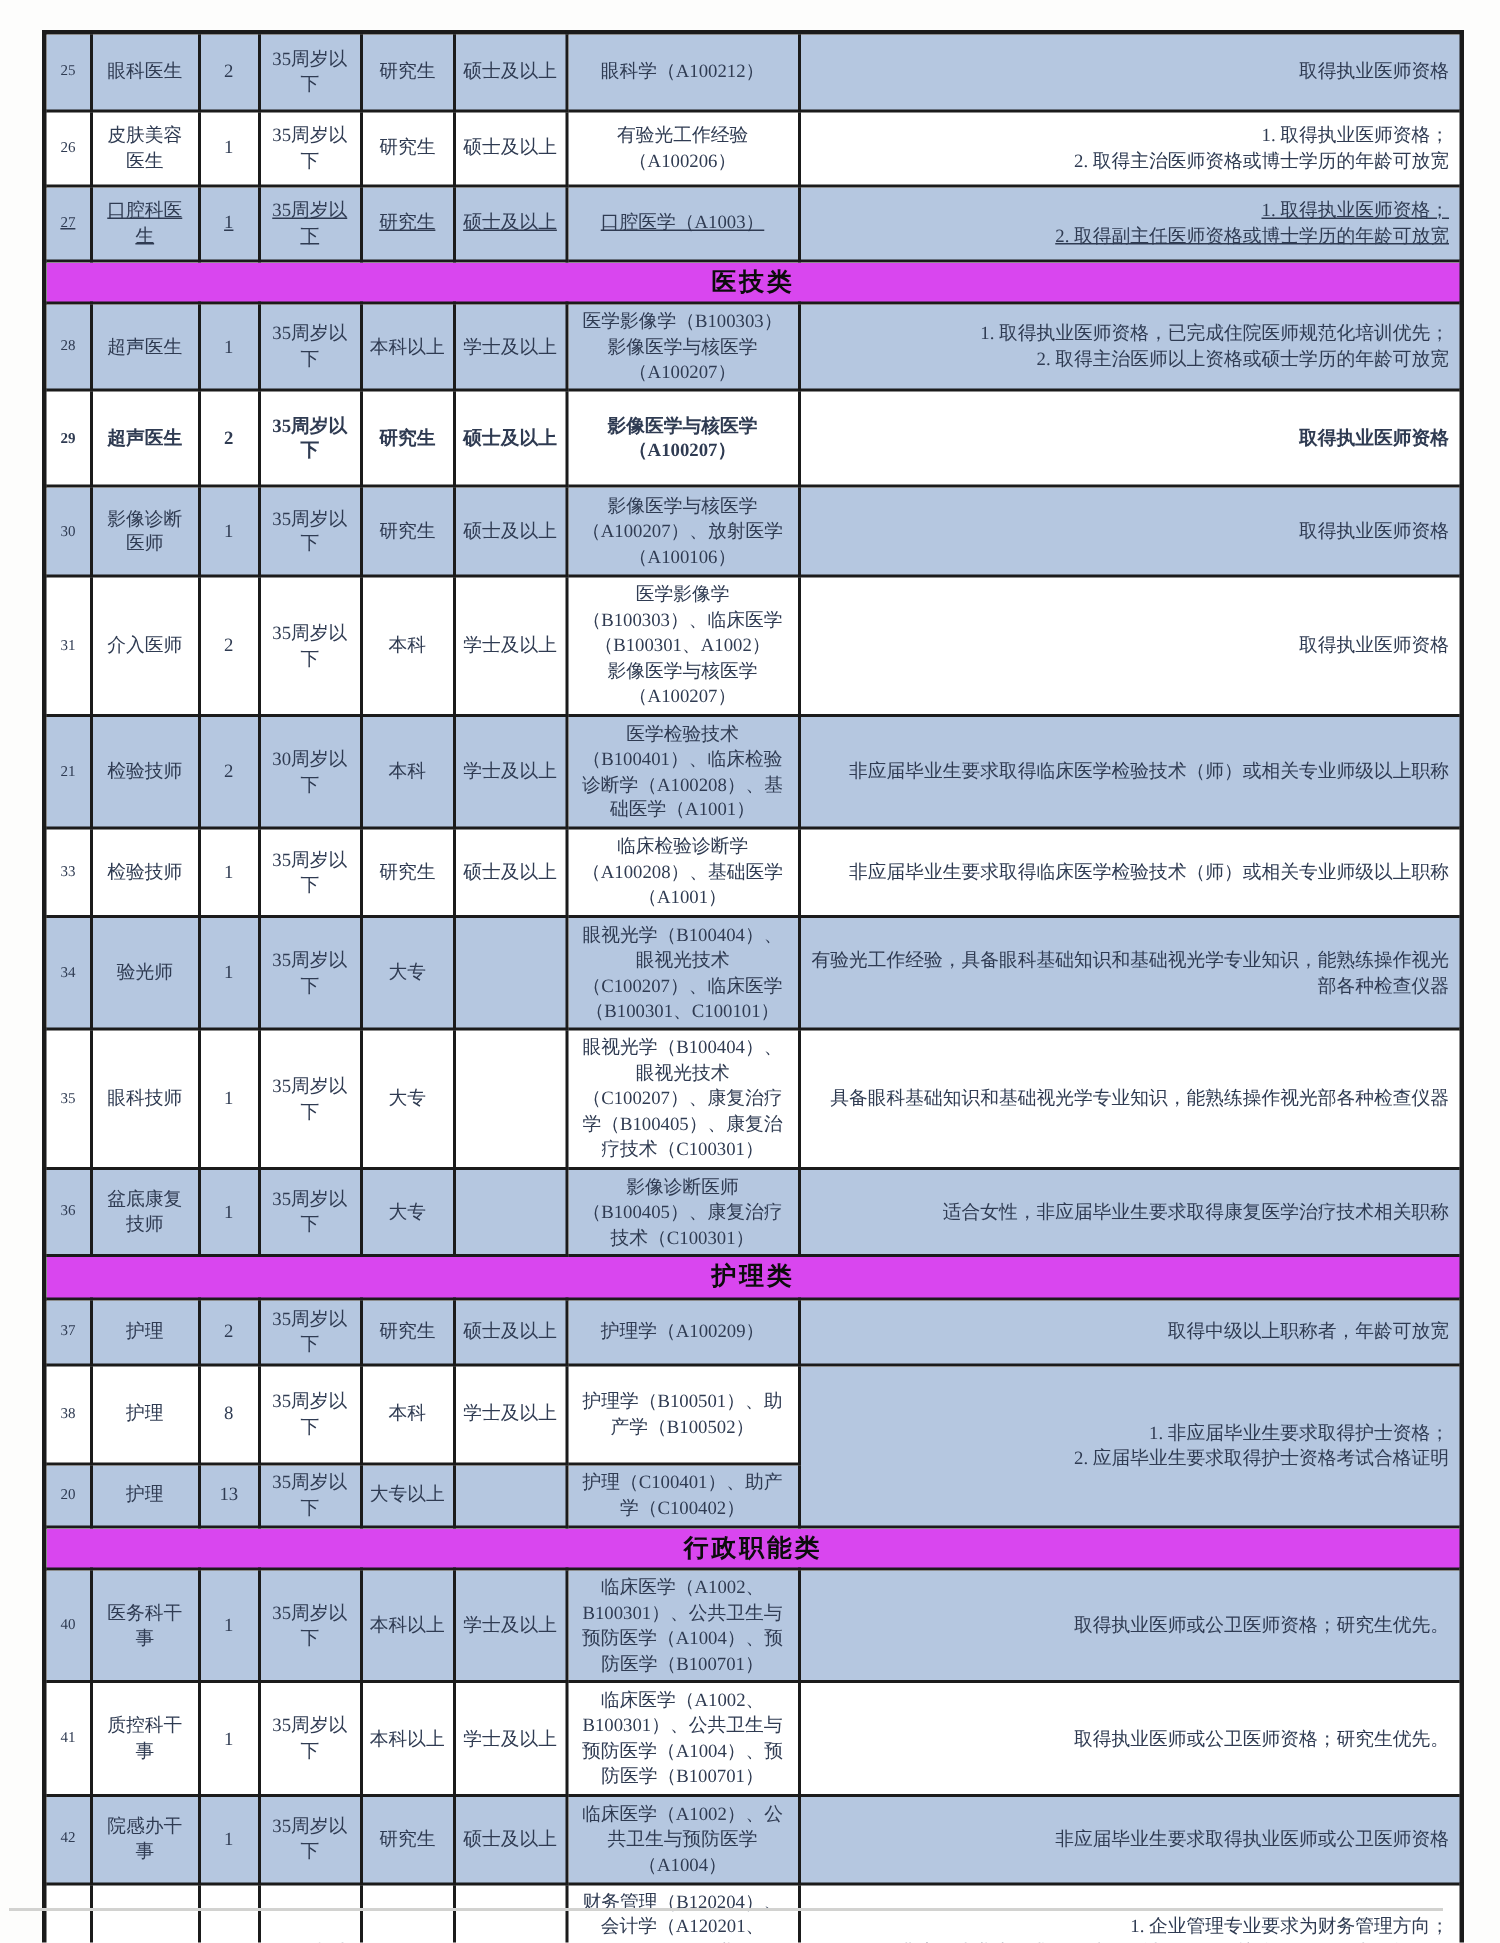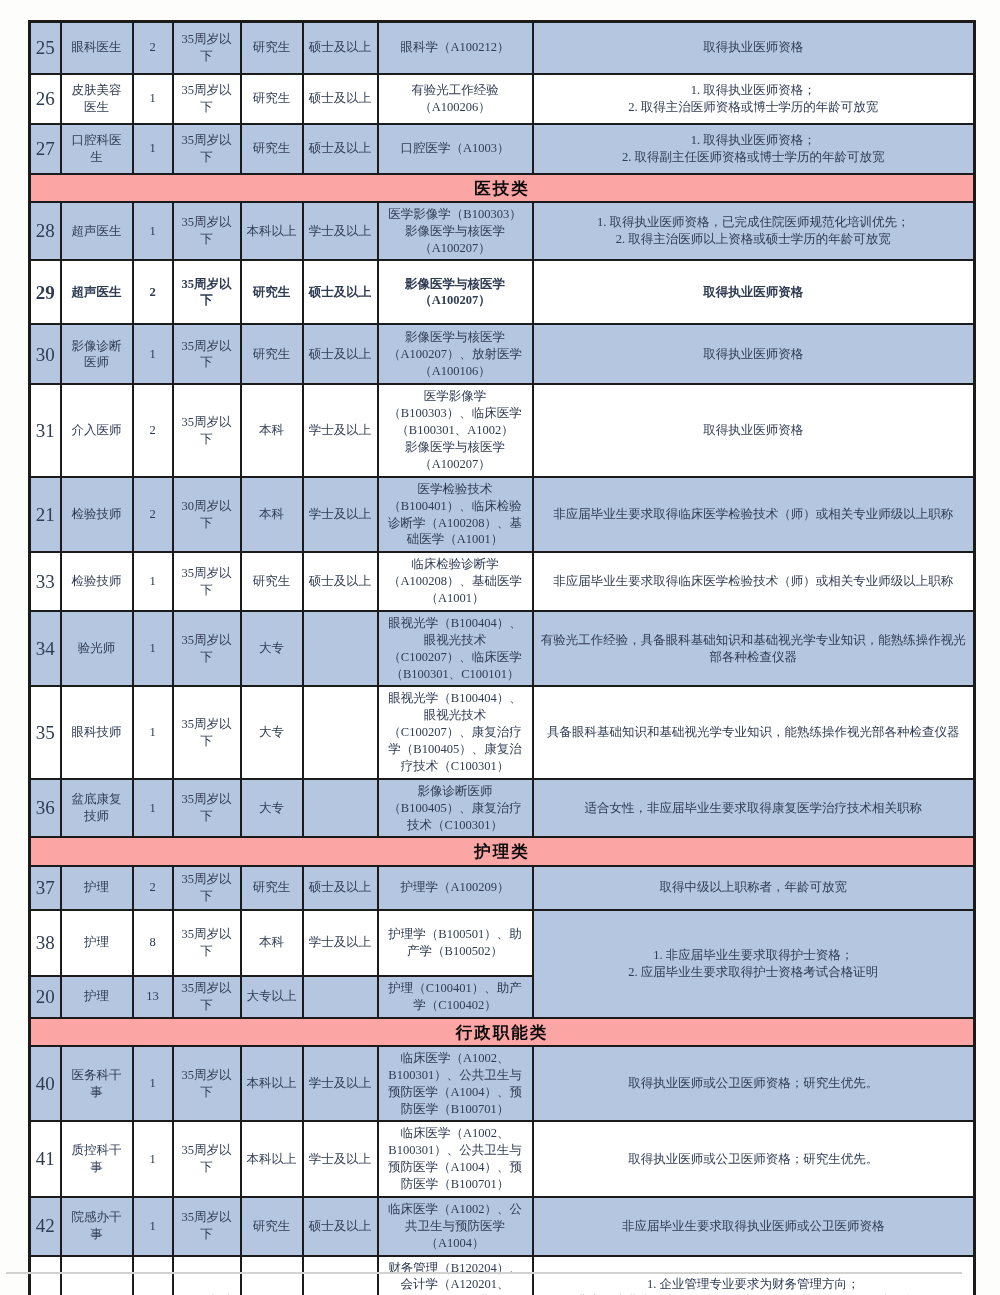--- a/index.html
+++ b/index.html
@@ -25,29 +25,29 @@
     padding:3px 4px;
     font-size:12.5px;
     line-height:1.35;
     text-align:center;
     vertical-align:middle;
     background:#ffffff;
     word-break:break-word;
     overflow:hidden;
   }
   td.shade{background:#b5c7e0;}
-  td.c-no{font-size:19px;}
+  td.c-no{font-size:10px;}
   td.c-major{white-space:pre-line;}
   td.c-requirement{
-    text-align:center;
+    text-align:right;
     white-space:pre-line;
     padding:3px 7px;
   }
   tr.section-row td{
-    background:#fca5a5;
+    background:#d946ef;
     font-weight:bold;
     color:#0c0c0c;
     font-size:16.5px;
     letter-spacing:2px;
     padding:2px 0;
     font-family:"Liberation Sans","DejaVu Sans",sans-serif;
   }
   .page-bottom-line{
     position:absolute;left:6px;top:1272px;width:956px;height:2px;
     background:#d2d2d0;
@@ -83,21 +83,21 @@
           <td class="c-no">26</td>
           <td class="c-position">皮肤美容医生</td>
           <td class="c-count">1</td>
           <td class="c-age">35周岁以下</td>
           <td class="c-education">研究生</td>
           <td class="c-degree">硕士及以上</td>
           <td class="c-major">有验光工作经验（A100206）</td>
           <td class="c-requirement">1. 取得执业医师资格；
 2. 取得主治医师资格或博士学历的年龄可放宽</td>
         </tr>
-        <tr style="height: 50px;">
+        <tr style="height: 50px; text-decoration: underline;">
           <td class="c-no shade">27</td>
           <td class="c-position shade">口腔科医生</td>
           <td class="c-count shade">1</td>
           <td class="c-age shade">35周岁以下</td>
           <td class="c-education shade">研究生</td>
           <td class="c-degree shade">硕士及以上</td>
           <td class="c-major shade">口腔医学（A1003）</td>
           <td class="c-requirement shade">1. 取得执业医师资格；
 2. 取得副主任医师资格或博士学历的年龄可放宽</td>
         </tr>

